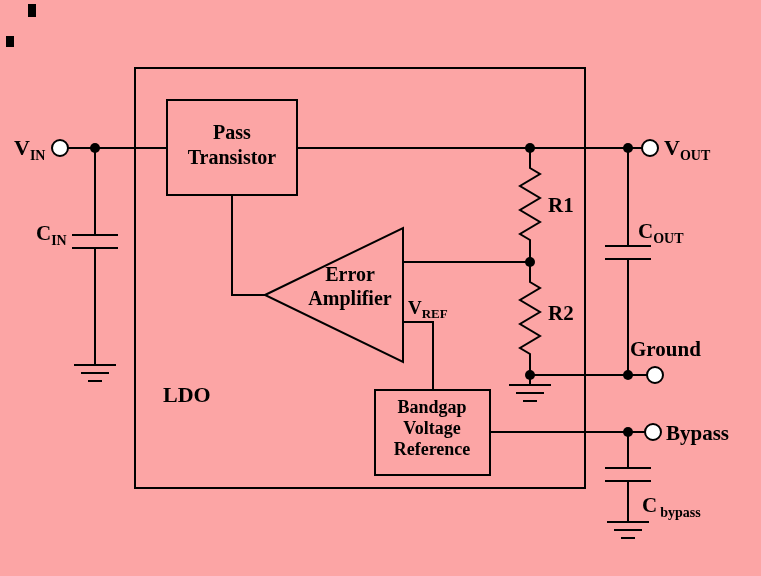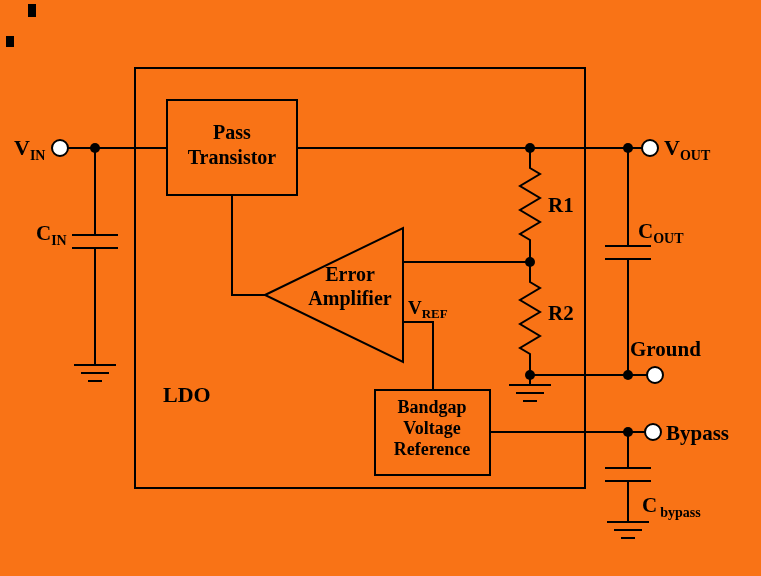--- a/index.html
+++ b/index.html
@@ -1,20 +1,20 @@
 <!DOCTYPE html>
 <html><head>
 <meta charset="utf-8">
 <style>
   html, body { margin: 0; padding: 0; background: #ffffff; }
   #stage {
     position: relative;
     width: 761px;
     height: 576px;
-    background: #f97316;
+    background: #fca5a5;
     overflow: hidden;
   }
   svg { display: block; }
   .wire   { stroke: #000; stroke-width: 2; fill: none; stroke-linecap: square; }
   .box    { stroke: #000; stroke-width: 2; fill: none; }
   .dot    { fill: #000; stroke: none; }
   .term   { fill: #fff; stroke: #000; stroke-width: 2; }
   .lbl {
     font-family: "Liberation Serif", "DejaVu Serif", serif;
     font-weight: bold;

